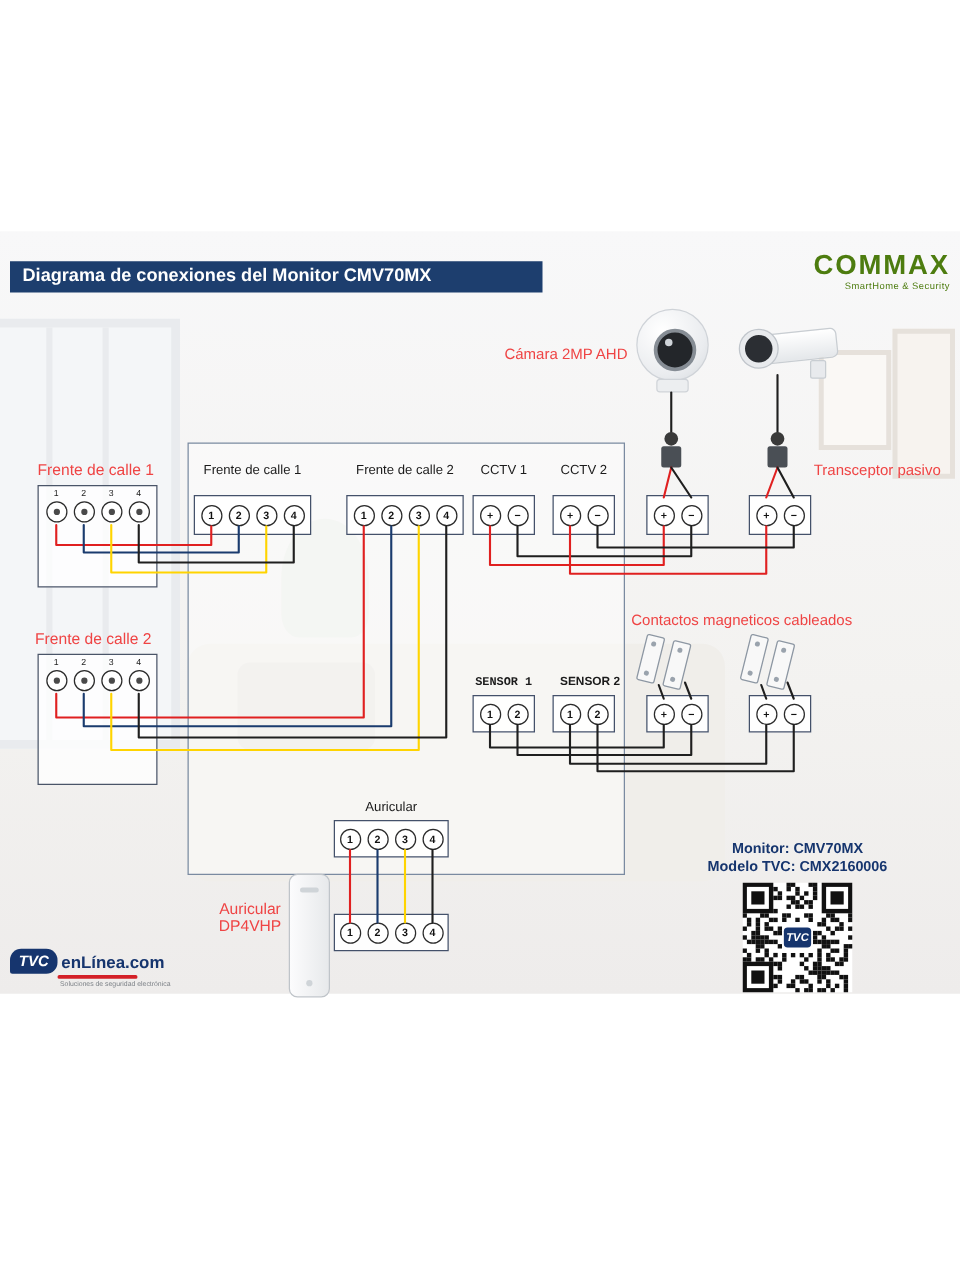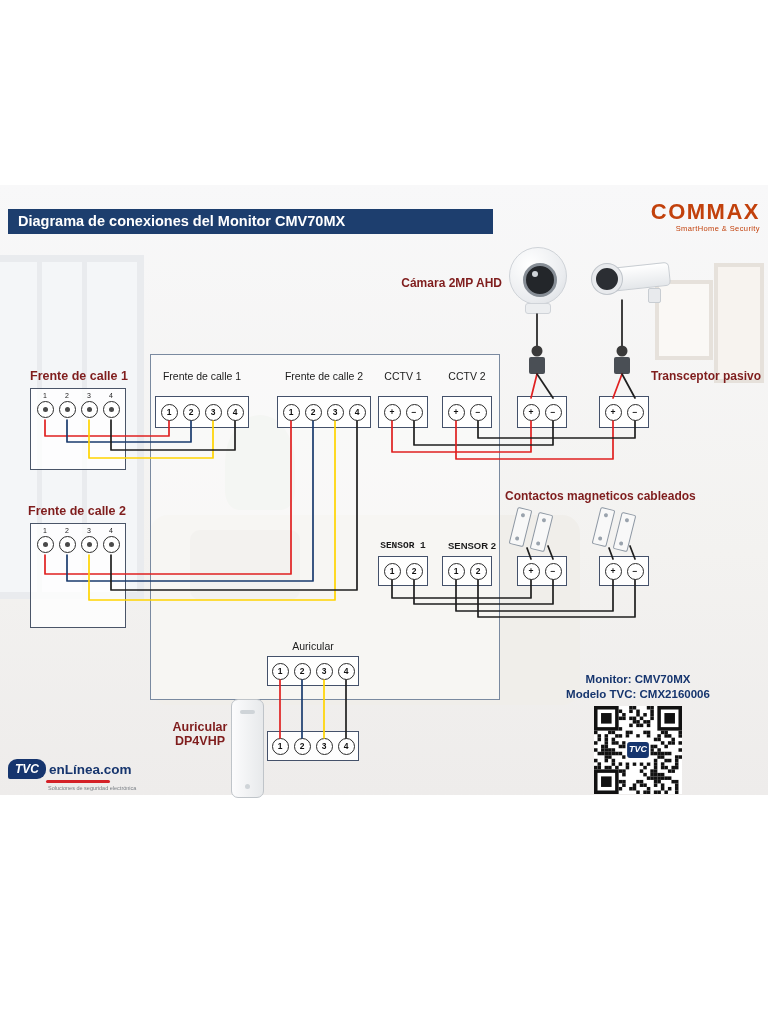--- a/index.html
+++ b/index.html
@@ -11,28 +11,28 @@
         background:linear-gradient(180deg,#f8f8f9 0%, #f3f2f0 60%, #eeeceb 100%); overflow:hidden; z-index:1; }
   .bg * { position:absolute; }
   .bg-window { left:-10px; top:70px; width:140px; height:330px; border:7px solid #e9ebee; background:#f4f6f8; }
   .bg-window i { position:absolute; top:0; bottom:0; width:5px; background:#e9ebee; }
   .bg-frame1 { left:655px; top:95px; width:50px; height:72px; border:4px solid #e6e1db; background:#faf8f5; }
   .bg-frame2 { left:714px; top:78px; width:42px; height:112px; border:4px solid #e6e1db; background:#f7f3ef; }
   .bg-sofa { left:150px; top:330px; width:430px; height:190px; background:#f0eeea; border-radius:18px; }
   .bg-cushion { left:190px; top:345px; width:110px; height:70px; background:#eae7e2; border-radius:10px; }
   .bg-plant { left:225px; top:230px; width:70px; height:95px; background:#eceee9; border-radius:50% 50% 20% 20%; }
 
-  .title-bar { position:absolute; left:8px; top:209px; width:485px; height:25px; background:#1d3e6e;
+  .title-bar { position:absolute; left:8px; top:209px; width:426px; height:25px; background:#1d3e6e;
                color:#fff; font-size:14.5px; font-weight:bold; line-height:25px; padding-left:10px;
                box-sizing:border-box; z-index:20; }
-  .brand { position:absolute; right:8px; top:201px; text-align:right; color:#c2410c; z-index:20; }
+  .brand { position:absolute; right:8px; top:201px; text-align:right; color:#4d7c0f; z-index:20; }
   .brand-name { font-size:22px; font-weight:bold; letter-spacing:1.5px; line-height:1; }
   .brand-tagline { font-size:7.5px; letter-spacing:.4px; margin-top:1px; }
 
-  .blue-label { position:absolute; color:#7f1d1d; font-weight:bold; font-size:12px; z-index:22; white-space:nowrap; }
+  .blue-label { position:absolute; color:#ef4444; font-weight:normal; font-size:12px; z-index:22; white-space:nowrap; }
   .dark-label { position:absolute; color:#1b1b1b; font-size:10.5px; z-index:22; text-align:center; white-space:nowrap; }
 
   .monitor-block { position:absolute; left:150px; top:354px; width:350px; height:346px;
                    border:1.2px solid #7a8aa0; background:rgba(255,255,255,.45); z-index:10; box-sizing:border-box; }
 
   .term-box { position:absolute; display:flex; gap:5px; align-items:center; justify-content:center;
               border:1px solid #44516a; background:rgba(255,255,255,.92); z-index:14; box-sizing:border-box; }
   .terminal { width:17px; height:17px; border:1.4px solid #2b2b2b; border-radius:50%; background:#fff;
               display:flex; align-items:center; justify-content:center; font-size:8.5px; font-weight:bold;
               color:#111; box-sizing:border-box; flex:0 0 auto; }

